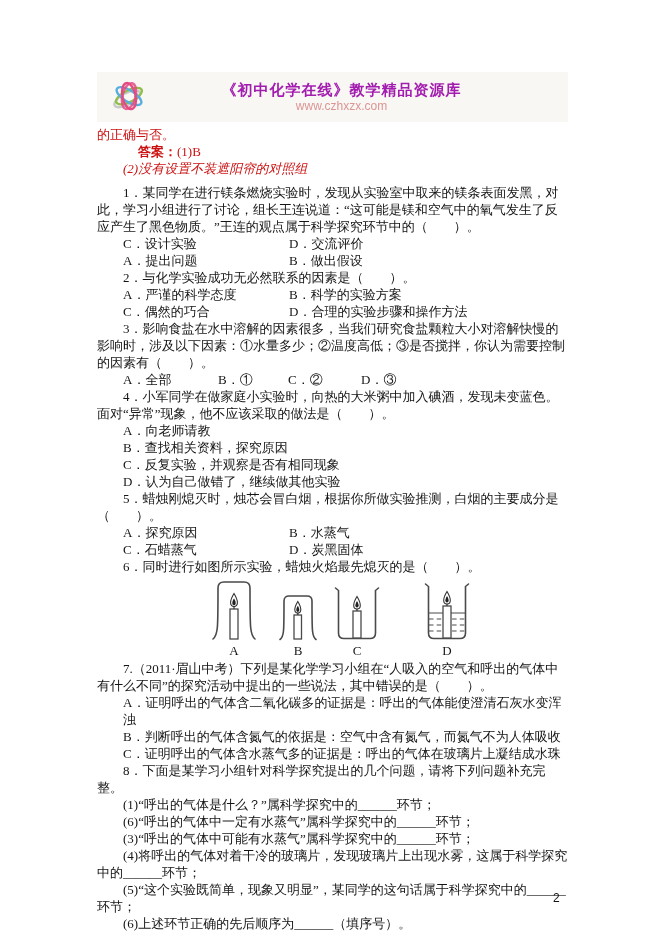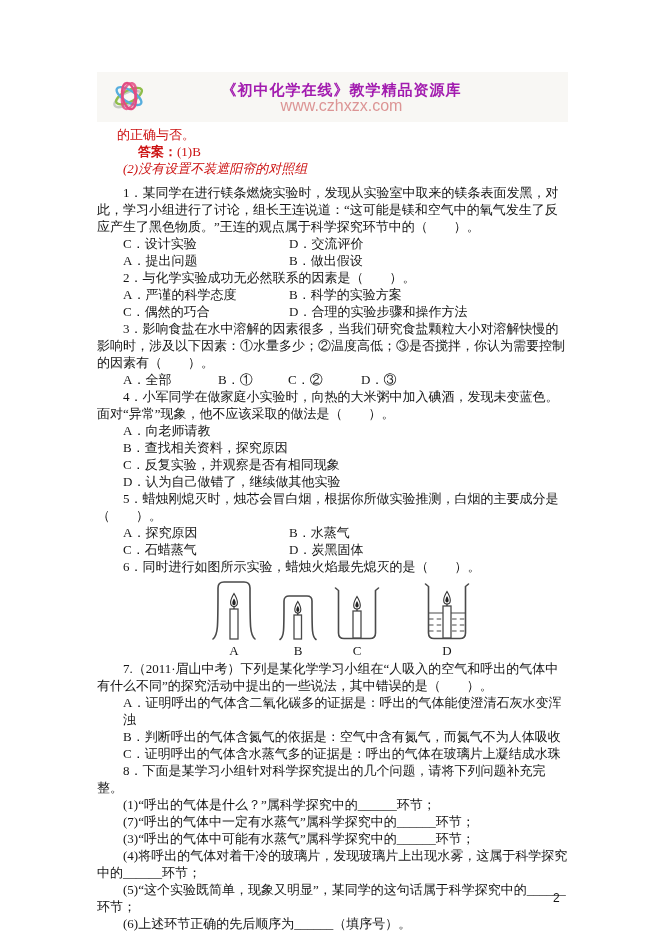--- a/index.html
+++ b/index.html
@@ -8,24 +8,24 @@
     position:relative; background:#ffffff; overflow:hidden;
     font-family:"Liberation Serif","DejaVu Serif",serif;
     font-size:13px; line-height:17px; color:#151515;
   }
   .page-content { position:absolute; left:97px; top:72px; width:471px; }
 
   .letterhead { height:50px; background:#f8f7f4; display:flex; align-items:center; margin-bottom:4px; }
   .logo-wrap { width:64px; display:flex; justify-content:center; align-items:center; }
   .head-text { flex:1; text-align:center; padding-right:46px; }
   .head-title { color:#a21caf; font-weight:bold; font-size:15px; letter-spacing:1px; line-height:18px; }
-  .head-url  { color:#dc9595; font-size:16px; line-height:14px; margin-top:0;
+  .head-url  { color:#dc9595; font-size:12px; line-height:14px; margin-top:0;
                font-family:"Liberation Sans","DejaVu Sans",sans-serif; }
 
-  .red { color:#cc1212;margin-left:20px; }
+  .red { color:#cc1212; }
   .b { font-weight:bold;margin-left:15px; }
   .para { text-indent:2em; }
   .opt-row, .opt-line { margin-left:2em; }
   .ow  { display:inline-block; width:166px; }
   .w95 { display:inline-block; width:95px; }
   .w70 { display:inline-block; width:70px; }
   .w73 { display:inline-block; width:73px; }
 
   .figs { display:flex; align-items:flex-end; margin:3px 0 2px 112px; }
   .fig  { display:flex; flex-direction:column; align-items:center; }
@@ -142,21 +142,21 @@
     </div>
   </div>
 
   <div class="para">7.（2011·眉山中考）下列是某化学学习小组在“人吸入的空气和呼出的气体中有什么不同”的探究活动中提出的一些说法，其中错误的是（　　）。</div>
   <div class="opt-line">A．证明呼出的气体含二氧化碳多的证据是：呼出的气体能使澄清石灰水变浑浊</div>
   <div class="opt-line">B．判断呼出的气体含氮气的依据是：空气中含有氮气，而氮气不为人体吸收</div>
   <div class="opt-line">C．证明呼出的气体含水蒸气多的证据是：呼出的气体在玻璃片上凝结成水珠</div>
 
   <div class="para">8．下面是某学习小组针对科学探究提出的几个问题，请将下列问题补充完整。</div>
   <div class="para">(1)“呼出的气体是什么？”属科学探究中的______环节；</div>
-  <div class="para">(7)“呼出的气体中一定有水蒸气”属科学探究中的______环节；</div>
+  <div class="para">(6)“呼出的气体中一定有水蒸气”属科学探究中的______环节；</div>
   <div class="para">(3)“呼出的气体中可能有水蒸气”属科学探究中的______环节；</div>
   <div class="para">(4)将呼出的气体对着干冷的玻璃片，发现玻璃片上出现水雾，这属于科学探究中的______环节；</div>
   <div class="para">(5)“这个实验既简单，现象又明显”，某同学的这句话属于科学探究中的______环节；</div>
   <div class="para">(6)上述环节正确的先后顺序为______（填序号）。</div>
 
 </div>
 
 <div class="page-num">2</div>
 
 </body></html>

